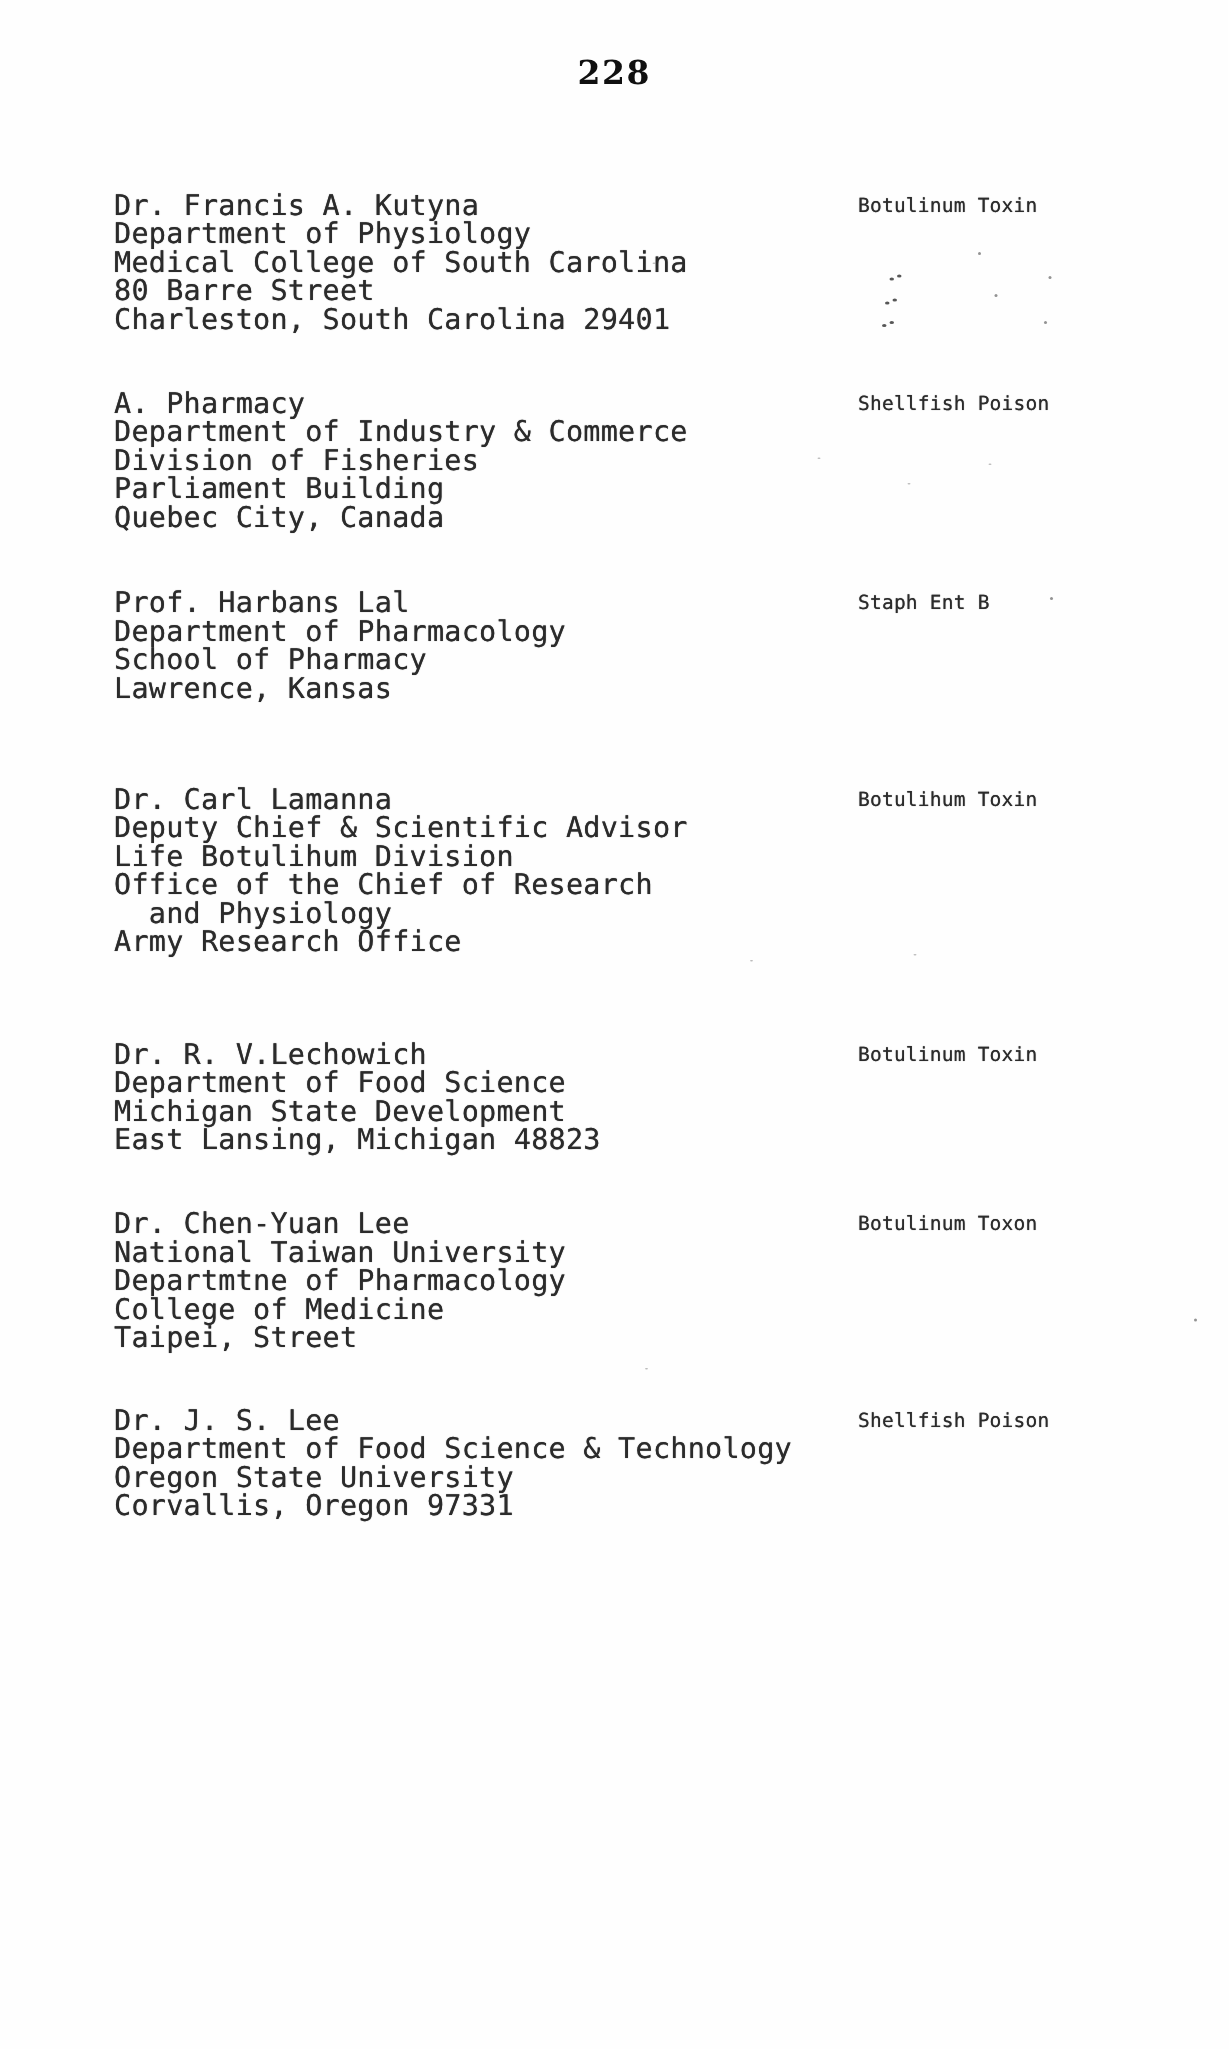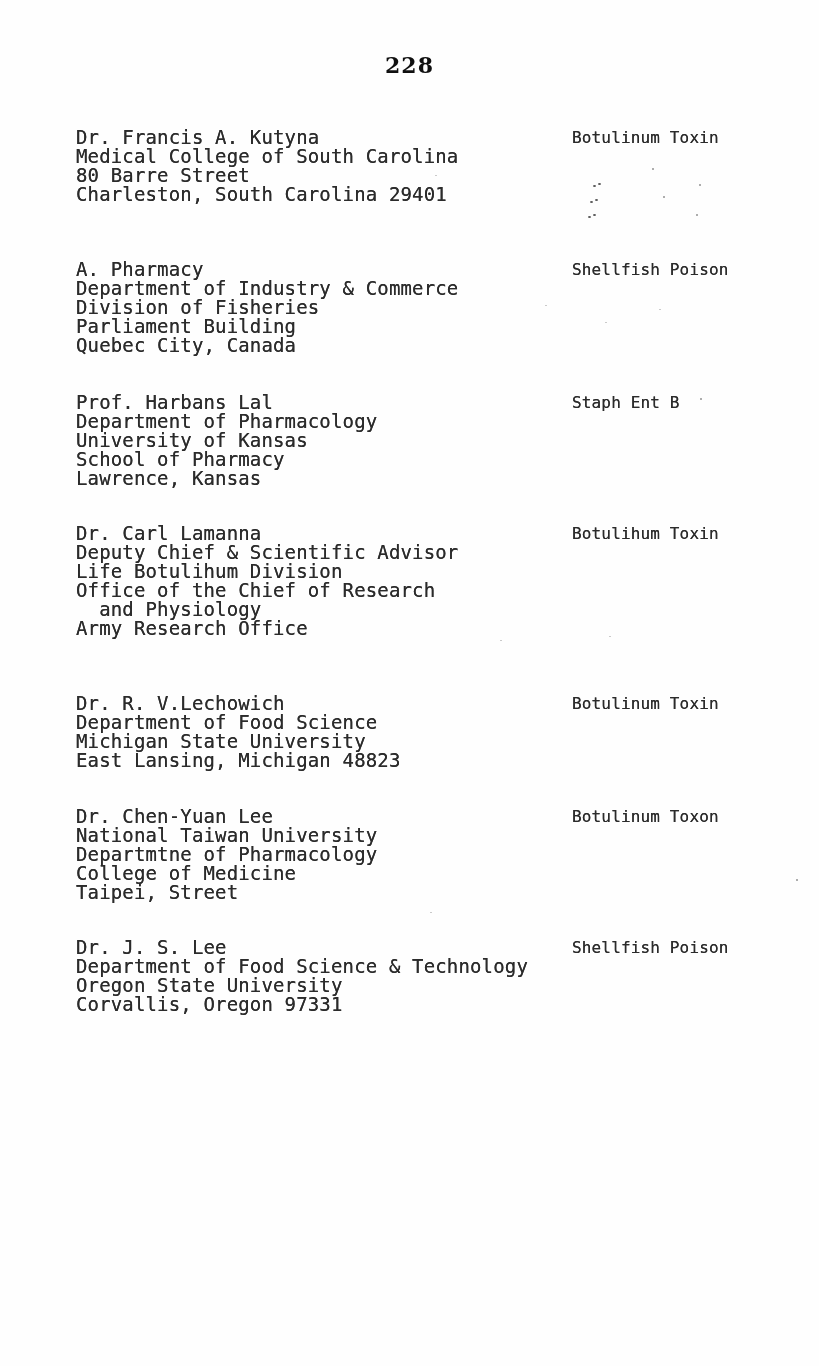--- a/index.html
+++ b/index.html
@@ -10,21 +10,21 @@
   .page {
     position: relative;
     width: 819px;
     height: 1366px;
     background: #fefefe;
     overflow: hidden;
     font-family: "DejaVu Sans Mono", monospace;
   }
   .page-number {
     position: absolute;
-    top: 52px;
+    top: 36px;
     left: 0;
     width: 819px;
     text-align: center;
     font-family: "DejaVu Serif", serif;
     font-weight: bold;
     font-size: 22px;
     letter-spacing: 1px;
     color: #101010;
   }
   .entry {
@@ -43,21 +43,21 @@
     line-height: 19px;
     letter-spacing: 0.15px;
     color: #2b2b2b;
     text-shadow: 0 0 0.5px rgba(35,35,35,0.85);
   }
   .topic {
     position: absolute;
     left: 572px;
     top: 0;
     white-space: pre;
-    font-size: 16px;
+    font-size: 13px;
     line-height: 19px;
     letter-spacing: 0.15px;
     color: #2b2b2b;
     text-shadow: 0 0 0.5px rgba(35,35,35,0.85);
   }
   .speck {
     position: absolute;
     background: #3a3a3a;
     border-radius: 50%;
   }
@@ -68,62 +68,62 @@
 </head>
 <body>
 
 <div class="page">
   <div class="page-number">228</div>
 
   <div id="entries">
       <div class="entry" style="top: 128px;">
         <div class="address">
           <div class="address-line">Dr. Francis A. Kutyna</div>
+          <div class="address-line">Department of Physiology</div>
           <div class="address-line">Medical College of South Carolina</div>
           <div class="address-line">80 Barre Street</div>
           <div class="address-line">Charleston, South Carolina 29401</div>
         </div>
         <div class="topic">Botulinum Toxin</div>
       </div>
       <div class="entry" style="top: 260px;">
         <div class="address">
           <div class="address-line">A. Pharmacy</div>
           <div class="address-line">Department of Industry &amp; Commerce</div>
           <div class="address-line">Division of Fisheries</div>
           <div class="address-line">Parliament Building</div>
           <div class="address-line">Quebec City, Canada</div>
         </div>
         <div class="topic">Shellfish Poison</div>
       </div>
       <div class="entry" style="top: 393px;">
         <div class="address">
           <div class="address-line">Prof. Harbans Lal</div>
           <div class="address-line">Department of Pharmacology</div>
-          <div class="address-line">University of Kansas</div>
           <div class="address-line">School of Pharmacy</div>
           <div class="address-line">Lawrence, Kansas</div>
         </div>
         <div class="topic">Staph Ent B</div>
       </div>
       <div class="entry" style="top: 524px;">
         <div class="address">
           <div class="address-line">Dr. Carl Lamanna</div>
           <div class="address-line">Deputy Chief &amp; Scientific Advisor</div>
           <div class="address-line">Life Botulihum Division</div>
           <div class="address-line">Office of the Chief of Research</div>
           <div class="address-line">  and Physiology</div>
           <div class="address-line">Army Research Office</div>
         </div>
         <div class="topic">Botulihum Toxin</div>
       </div>
       <div class="entry" style="top: 694px;">
         <div class="address">
           <div class="address-line">Dr. R. V.Lechowich</div>
           <div class="address-line">Department of Food Science</div>
-          <div class="address-line">Michigan State University</div>
+          <div class="address-line">Michigan State Development</div>
           <div class="address-line">East Lansing, Michigan 48823</div>
         </div>
         <div class="topic">Botulinum Toxin</div>
       </div>
       <div class="entry" style="top: 807px;">
         <div class="address">
           <div class="address-line">Dr. Chen-Yuan Lee</div>
           <div class="address-line">National Taiwan University</div>
           <div class="address-line">Departmtne of Pharmacology</div>
           <div class="address-line">College of Medicine</div>

